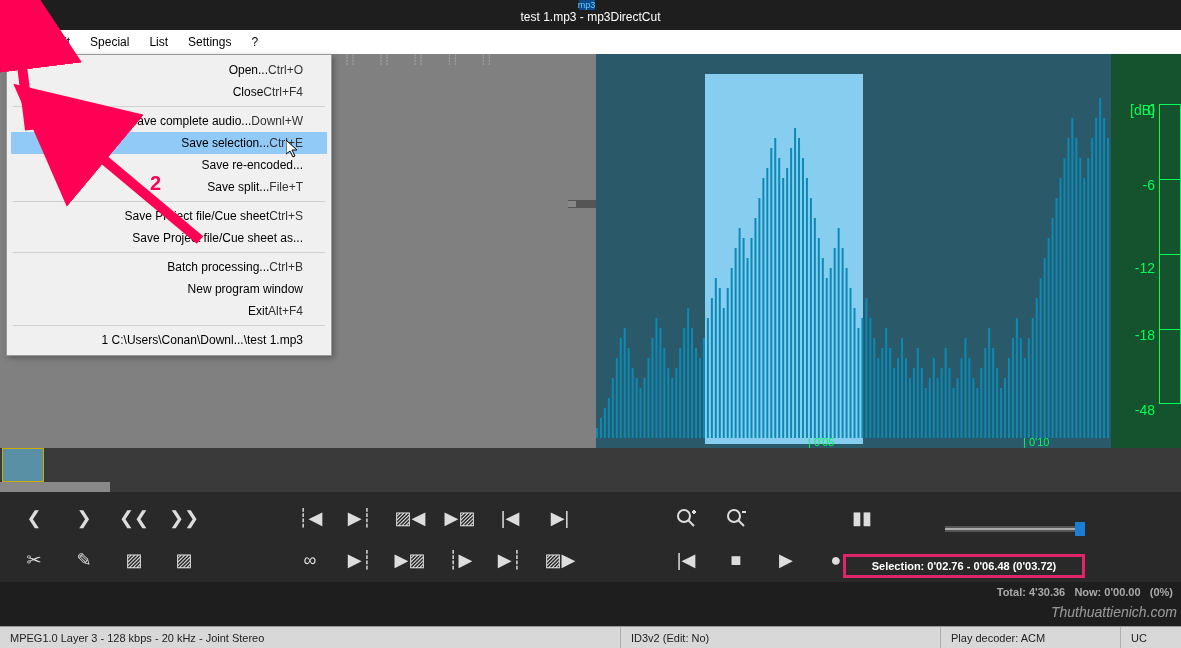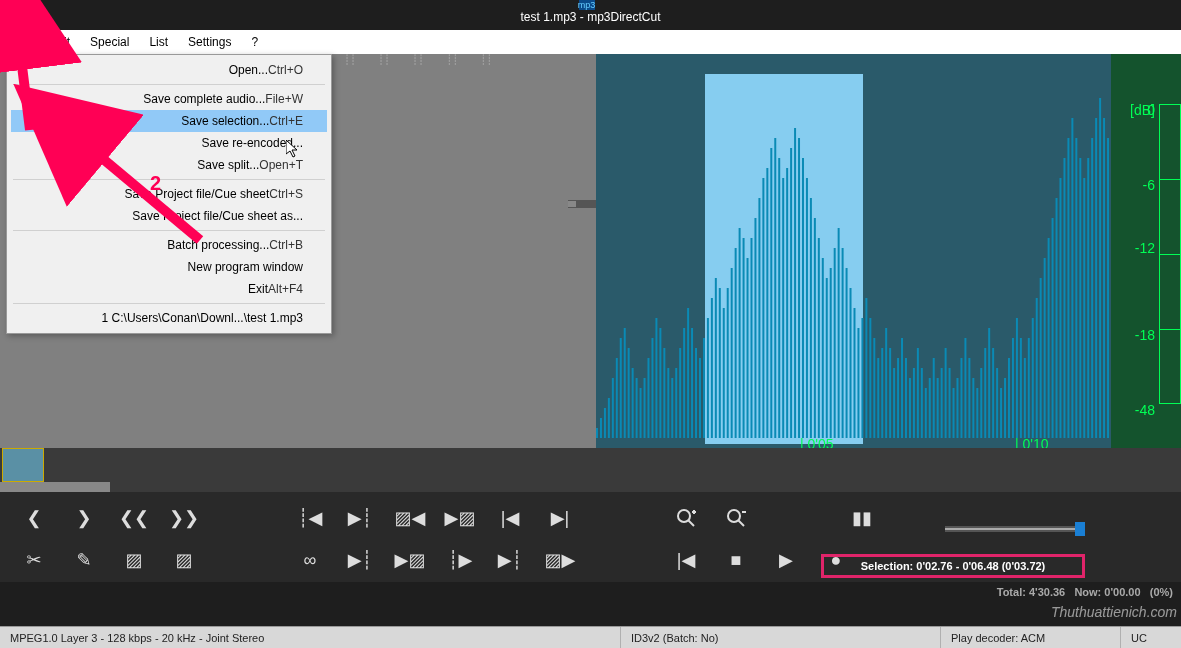--- a/index.html
+++ b/index.html
@@ -30,21 +30,21 @@
 .left-gray { width: 596px; background: #808080; position: relative; }
 .timeline-markers { position: absolute; top: 0; left: 332px; right: 0; height: 20px; display: flex; gap: 22px; padding: 0 12px; }
 .tline-mark { color: #aaa; font-size: 10px; }
 .tiny-level { position: absolute; top: 146px; right: 0; width: 28px; height: 8px; background: #555; display: flex; align-items: center; }
 .tiny-level::after { content:''; width:8px; height:6px; background:#888; }
 .tiny-level-label { position: absolute; top: 144px; right: -18px; color: #888; font-size: 9px; }
 
 .waveform-wrap { flex: 1; position: relative; background: #2a5a6a; overflow: hidden; }
 .selection-bg { position: absolute; top: 20px; left: 109px; width: 158px; height: 370px; background: #86cdf0; }
 .waveform { position: absolute; bottom: 10px; left: 0; right: 0; height: 360px; }
-.time-labels { position: absolute; bottom: 0; left:4px; right:0; height: 12px; color: #00ff55; font-size: 14px; }
+.time-labels { position: absolute; bottom: 0; left:12px; right:0; height: 12px; color: #00ff55; font-size: 11px; }
 .time-labels span { position: absolute; }
 
 
 .db-scale { width: 70px; background: #14532d; position: relative; color: #00ff55; font-size: 14px; }
 .db-scale .db-title { position: absolute; top: 48px; right: 26px; }
 .db-scale .db-val { position: absolute; right: 26px; }
 .db-boxes { position: absolute; right: 0; top: 50px; width: 22px; }
 .db-box { height: 75px; border: 1px solid #00ff55; border-bottom: none; }
 .db-box:last-child { border-bottom: 1px solid #00ff55; }
 
@@ -53,21 +53,21 @@
 .mini-sel { position: absolute; top: 0; left: 2px; width: 42px; height: 34px; background: #5a90a5; border: 1px solid #ccaa00; }
 .mini-scroll { position: absolute; bottom: 0; left: 0; width: 110px; height: 10px; background: #888; }
 
 
 .controls { background: #292929; padding: 12px 18px 8px; display: flex; flex-direction: column; gap: 14px; }
 .ctrl-row { display: flex; align-items: center; gap: 32px; }
 .ctrl-btn { width: 32px; height: 28px; display: flex; align-items: center; justify-content: center; color: #ddd; cursor: pointer; font-size: 18px; }
 .ctrl-group { display: flex; gap: 18px; }
 .ctrl-spacer { width: 30px; }
 
-.info-box { position: absolute; right: 96px; top: 554px; width: 264px; height: 24px; border: 3px solid #e0246a; display: flex; align-items: center; justify-content: center; color: #fff; font-size: 11px; font-weight: bold; }
+.info-box { position: absolute; right: 96px; top: 554px; width: 242px; height: 24px; border: 3px solid #e0246a; display: flex; align-items: center; justify-content: center; color: #fff; font-size: 11px; font-weight: bold; }
 .info-totals { position: absolute; right: 8px; top: 586px; color: #aaa; font-size: 11px; font-weight: bold; text-align: center; }
 
 .volume-slider { position: absolute; right: 96px; top: 526px; width: 140px; height: 6px; background: #555; }
 .volume-slider .track { position: absolute; top: 2px; left: 0; right: 0; height: 2px; background: #aaa; }
 .volume-slider .thumb { position: absolute; top: -4px; right: 0; width: 10px; height: 14px; background: #1a7fd4; }
 
 .watermark { position: absolute; right: 4px; bottom: 28px; color: rgba(255,255,255,.55); font-size: 14px; font-style: italic; pointer-events: none; }
 
 
 .status-bar { position: absolute; bottom: 0; left: 0; right: 0; height: 22px; background: #d8d8d8; display: flex; align-items: center; font-size: 11px; color: #222; border-top: 1px solid #999; }
@@ -115,36 +115,40 @@
   <div class="menu-item">List</div>
   <div class="menu-item">Settings</div>
   <div class="menu-item">?</div>
 </div>
 
 <div class="dropdown">
   <div class="dd-item">
       <span class="label">Open...</span>
       <span class="shortcut">Ctrl+O</span>
     </div>
+  <div class="dd-item">
+      <span class="label">Close</span>
+      <span class="shortcut">Ctrl+F4</span>
+    </div>
   <div class="sep"></div>
   <div class="dd-item">
       <span class="label">Save complete audio...</span>
-      <span class="shortcut">File+W</span>
+      <span class="shortcut">Downl+W</span>
     </div>
   <div class="dd-item highlight">
       <span class="label">Save selection...</span>
       <span class="shortcut">Ctrl+E</span>
     </div>
   <div class="dd-item">
       <span class="label">Save re-encoded...</span>
       <span class="shortcut"></span>
     </div>
   <div class="dd-item">
       <span class="label">Save split...</span>
-      <span class="shortcut">Open+T</span>
+      <span class="shortcut">File+T</span>
     </div>
   <div class="sep"></div>
   <div class="dd-item">
       <span class="label">Save Project file/Cue sheet</span>
       <span class="shortcut">Ctrl+S</span>
     </div>
   <div class="dd-item">
       <span class="label">Save Project file/Cue sheet as...</span>
       <span class="shortcut"></span>
     </div>
@@ -326,21 +330,21 @@
     </div>
     <div class="time-labels">
       <span style="left:200px">| 0'05</span>
       <span style="left:415px">| 0'10</span>
     </div>
   </div>
   <div class="db-scale">
     <div class="db-title">[dB]</div>
     <div class="db-val" style="top:48px">0</div>
     <div class="db-val" style="top:123px">-6</div>
-    <div class="db-val" style="top:186px">-12</div>
+    <div class="db-val" style="top:206px">-12</div>
     <div class="db-val" style="top:273px">-18</div>
     <div class="db-val" style="top:348px">-48</div>
     <div class="db-boxes">
       <div class="db-box"></div>
         <div class="db-box"></div>
         <div class="db-box"></div>
         <div class="db-box"></div>
     </div>
   </div>
 </div>
@@ -423,21 +427,21 @@
 <div class="info-totals">
   <span>Total:</span> <span>4'30.36</span>&nbsp;&nbsp;
   <span>Now:</span> <span>0'00.00</span>&nbsp;&nbsp;
   <span>(0%)</span>
 </div>
 
 <div class="watermark">Thuthuattienich.com</div>
 
 <div class="status-bar">
   <div class="cell f1">MPEG1.0 Layer 3 - 128 kbps - 20 kHz - Joint Stereo</div>
-  <div class="cell" style="width:320px">ID3v2 (Batch: No)</div>
+  <div class="cell" style="width:320px">ID3v2 (Edit: No)</div>
   <div class="cell" style="width:180px">Play decoder: ACM</div>
   <div class="cell" style="width:60px;border-right:none">UC</div>
 </div>
 
 <svg class="arrow-svg" width="1181" height="648">
   <defs>
     <marker id="ah" markerWidth="12" markerHeight="12" refX="2" refY="6" orient="auto">
       <path d="M0,0 L12,6 L0,12 Z" fill="#ff0055"></path>
     </marker>
   </defs>

